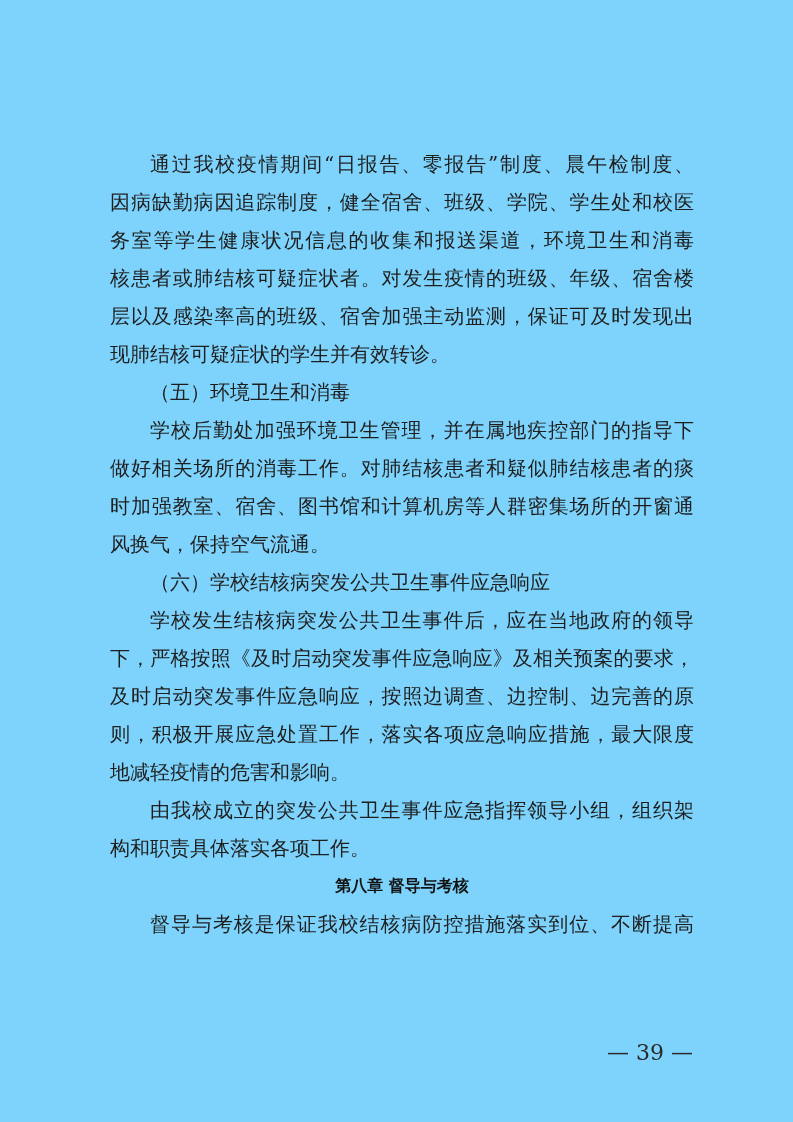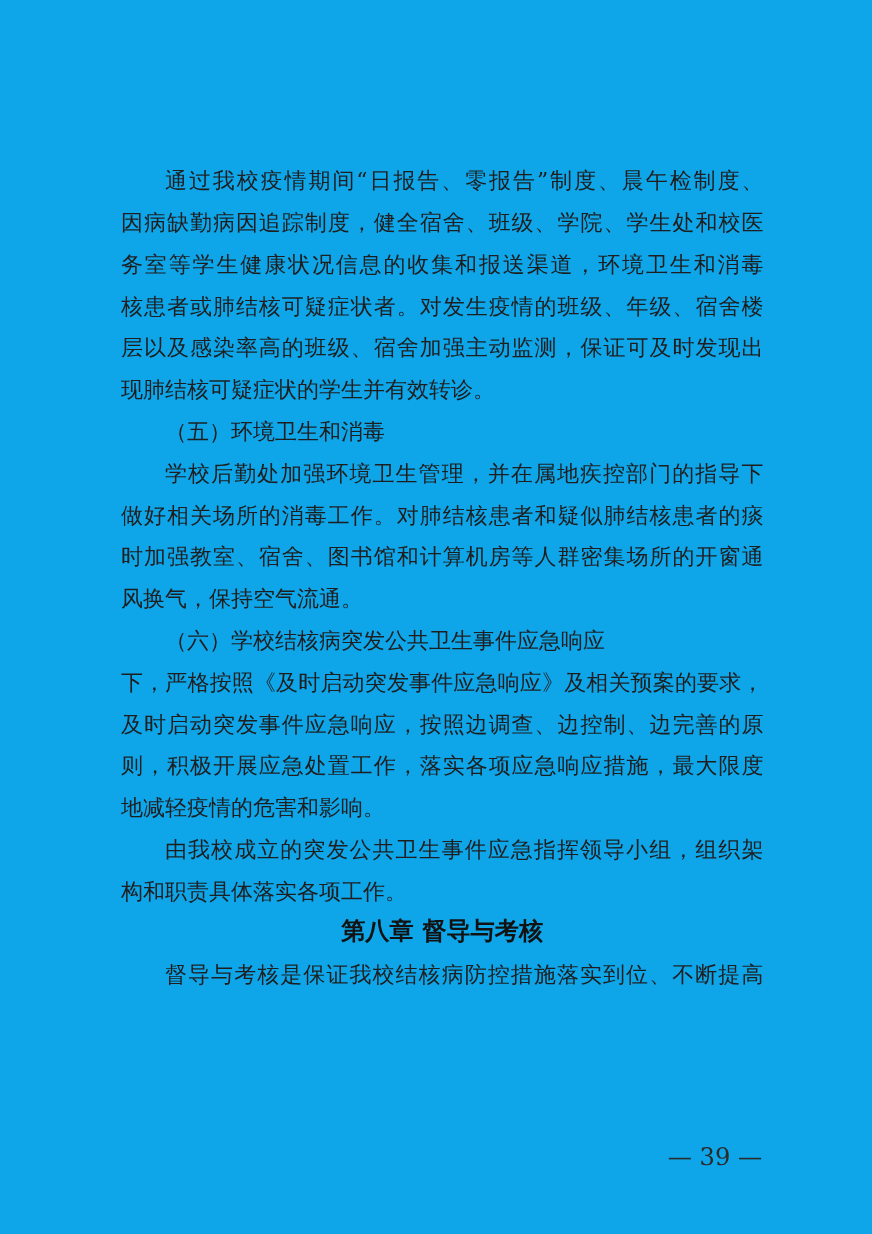--- a/index.html
+++ b/index.html
@@ -10,21 +10,21 @@
     height: 1122px;
     background: #ffffff;
     overflow: hidden;
     font-family: "DejaVu Serif", "Liberation Serif", serif;
     color: #1e1e1e;
   }
   .page {
     position: absolute;
     left: 0; top: 0;
     width: 793px; height: 1122px;
-    background: #0ea5e9;
+    background: #7dd3fc;
   }
   .text-block {
     position: absolute;
     left: 110px;
     top: 145px;
     width: 584px;
   }
   .ln {
     height: 38px;
     line-height: 38px;
@@ -33,21 +33,21 @@
     white-space: normal;
     color: #1e1e1e;
   }
   .ind { text-indent: 2em; }
   .jst { text-align: justify; text-align-last: justify; text-justify: inter-character; }
   .chapter {
     height: 38px;
     line-height: 38px;
     text-align: center;
     font-weight: bold;
-    font-size: 22px;
+    font-size: 16px;
     color: #121212;
     font-family: "DejaVu Sans", "Liberation Sans", sans-serif;
   }
   .footer {
     position: absolute;
     top: 1034px;
     right: 100px;
     height: 38px;
     line-height: 38px;
     font-size: 22px;
@@ -70,20 +70,21 @@
 
     <p class="ln ind">（五）环境卫生和消毒</p>
 
     <p class="ln ind jst">学校后勤处加强环境卫生管理，并在属地疾控部门的指导下</p>
     <p class="ln jst">做好相关场所的消毒工作。对肺结核患者和疑似肺结核患者的痰</p>
     <p class="ln jst">时加强教室、宿舍、图书馆和计算机房等人群密集场所的开窗通</p>
     <p class="ln">风换气，保持空气流通。</p>
 
     <p class="ln ind">（六）学校结核病突发公共卫生事件应急响应</p>
 
+    <p class="ln ind jst">学校发生结核病突发公共卫生事件后，应在当地政府的领导</p>
     <p class="ln jst">下，严格按照《及时启动突发事件应急响应》及相关预案的要求，</p>
     <p class="ln jst">及时启动突发事件应急响应，按照边调查、边控制、边完善的原</p>
     <p class="ln jst">则，积极开展应急处置工作，落实各项应急响应措施，最大限度</p>
     <p class="ln">地减轻疫情的危害和影响。</p>
 
     <p class="ln ind jst">由我校成立的突发公共卫生事件应急指挥领导小组，组织架</p>
     <p class="ln">构和职责具体落实各项工作。</p>
 
     <p class="chapter">第八章 督导与考核</p>
 

